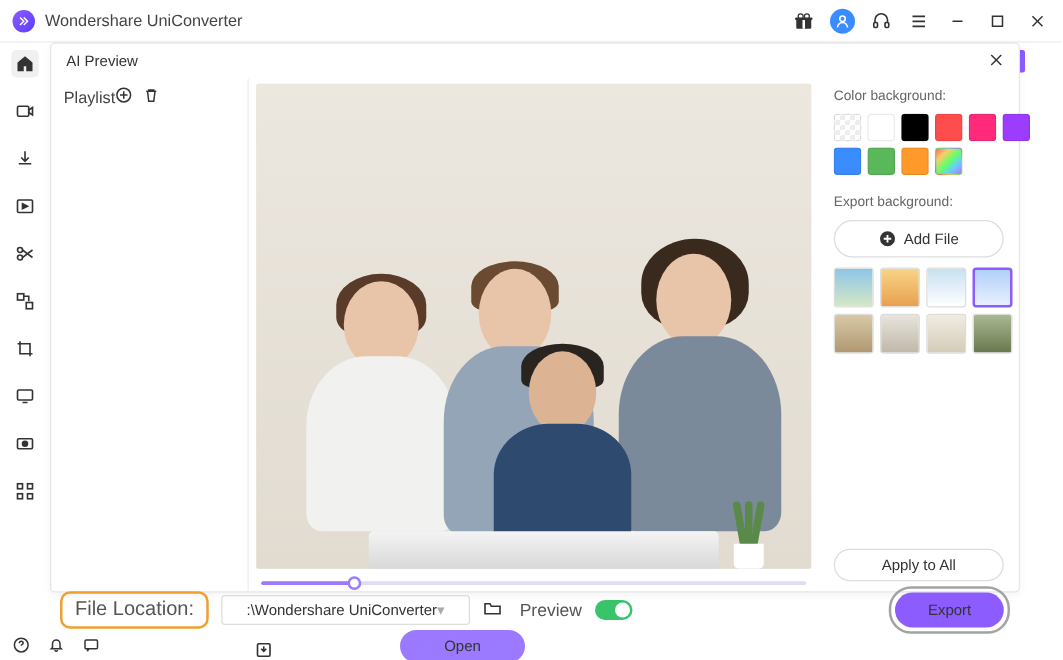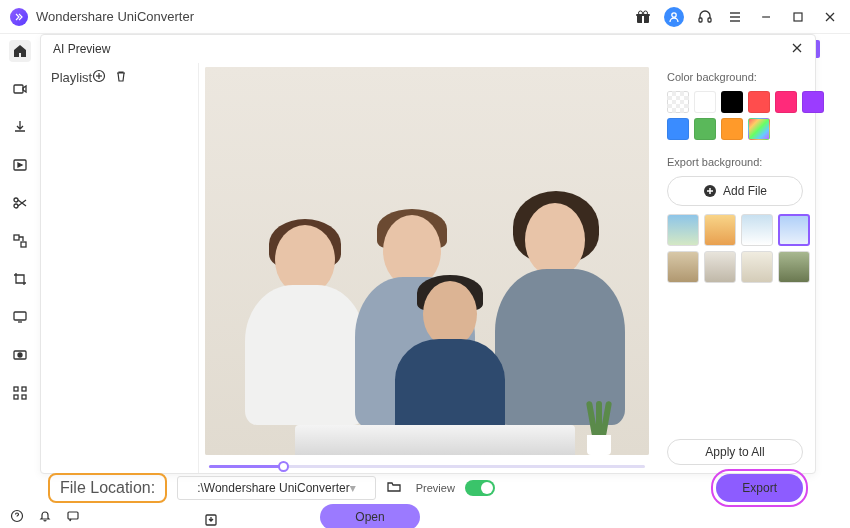--- a/index.html
+++ b/index.html
@@ -91,24 +91,24 @@
 .it5{background:linear-gradient(#d8c8a8,#b09870)}
 .it6{background:linear-gradient(#e8e4dc,#c0b8a8)}
 .it7{background:linear-gradient(#f0ece0,#d4ccb8)}
 .it8{background:linear-gradient(#a8b890,#6a7850)}
 .apply-all{margin-top:auto;height:26px;border:1px solid #ddd;border-radius:13px;display:flex;align-items:center;justify-content:center;cursor:pointer;font-size:11px;color:#555}
 .bottom-bar{position:absolute;left:40px;right:34px;bottom:22px;height:36px;display:flex;align-items:center;padding:0 8px;gap:10px}
 .file-loc-chip{border:2px solid #f0a030;border-radius:8px;padding:4px 10px;font-size:16px;color:#555}
 .path-box{height:24px;border:1px solid #ddd;border-radius:3px;padding:0 19px;display:flex;align-items:center;font-size:11px;color:#666;min-width:140px}
 .path-caret{margin-left:auto;color:#aaa;cursor:pointer}
 .folder-ic{cursor:pointer;color:#888}
-.preview-lbl{font-size:11px;color:#555;margin-left:4px}
+.preview-lbl{font-size:14px;color:#555;margin-left:4px}
 .toggle{width:30px;height:16px;border-radius:8px;background:#3ac46a;position:relative;cursor:pointer}
 .toggle::after{content:"";position:absolute;right:2px;top:2px;width:12px;height:12px;border-radius:50%;background:#fff}
-.export-wrap{margin-left:auto;border:2px solid #d946ef;border-radius:18px;padding:3px}
+.export-wrap{margin-left:auto;border:2px solid #a3a3a3;border-radius:18px;padding:3px}
 .export-btn{height:28px;padding:0 26px;border-radius:14px;background:#8d5cff;color:#fff;display:flex;align-items:center;justify-content:center;cursor:pointer;font-size:12px}
 .statusbar{position:absolute;left:0;right:0;bottom:0;height:22px;display:flex;align-items:center;padding:0 10px;gap:14px}
 .st-icon{cursor:pointer;color:#888}
 .open-pill{position:absolute;bottom:-2px;left:320px;height:26px;width:100px;border-radius:13px;background:#9b7aff;color:#fff;display:flex;align-items:center;justify-content:center;font-size:12px}
 .side-download-ic{position:absolute;bottom:-2px;left:204px;color:#888}
 .right-stripe{position:absolute;right:30px;top:40px;width:4px;height:18px;background:#8d5cff;border-radius:0 2px 2px 0}
 </style>
 </head>
 <body>
 

